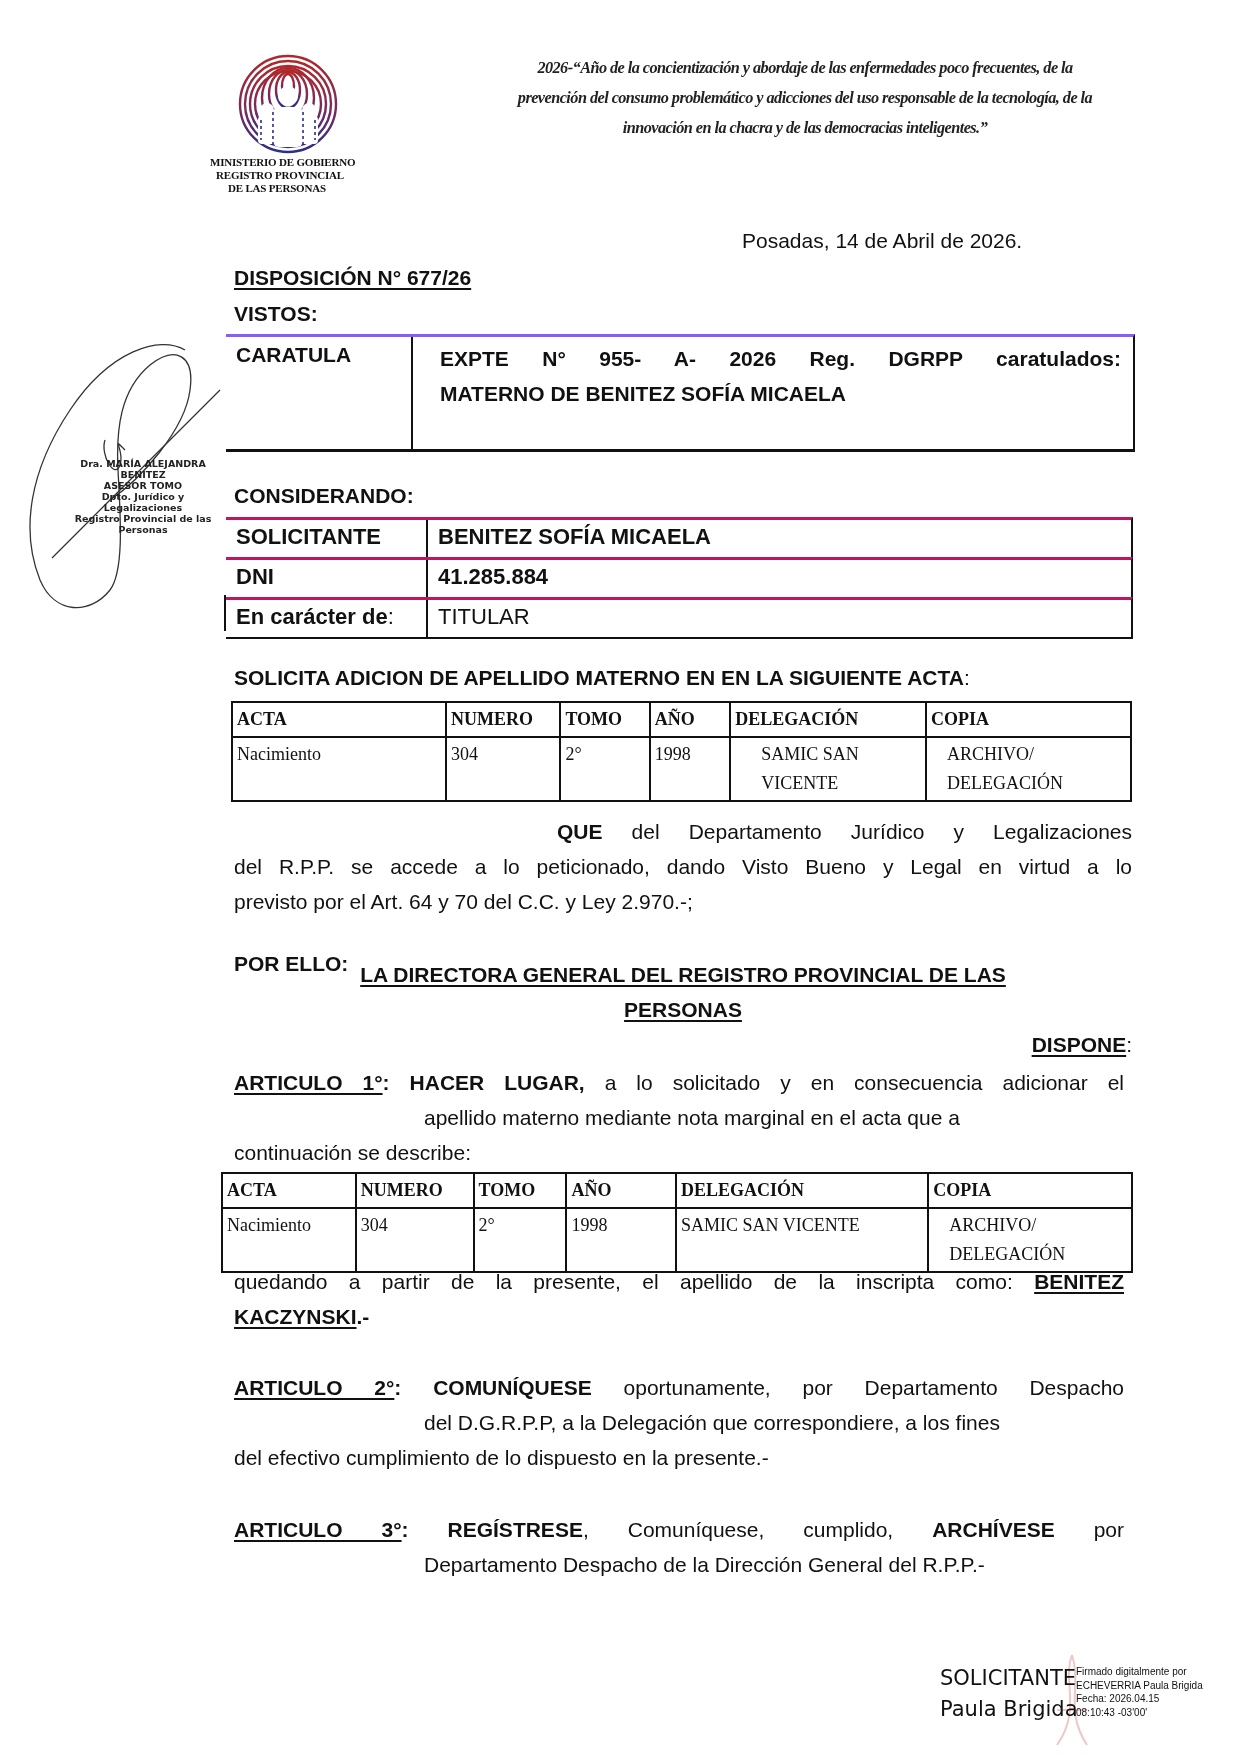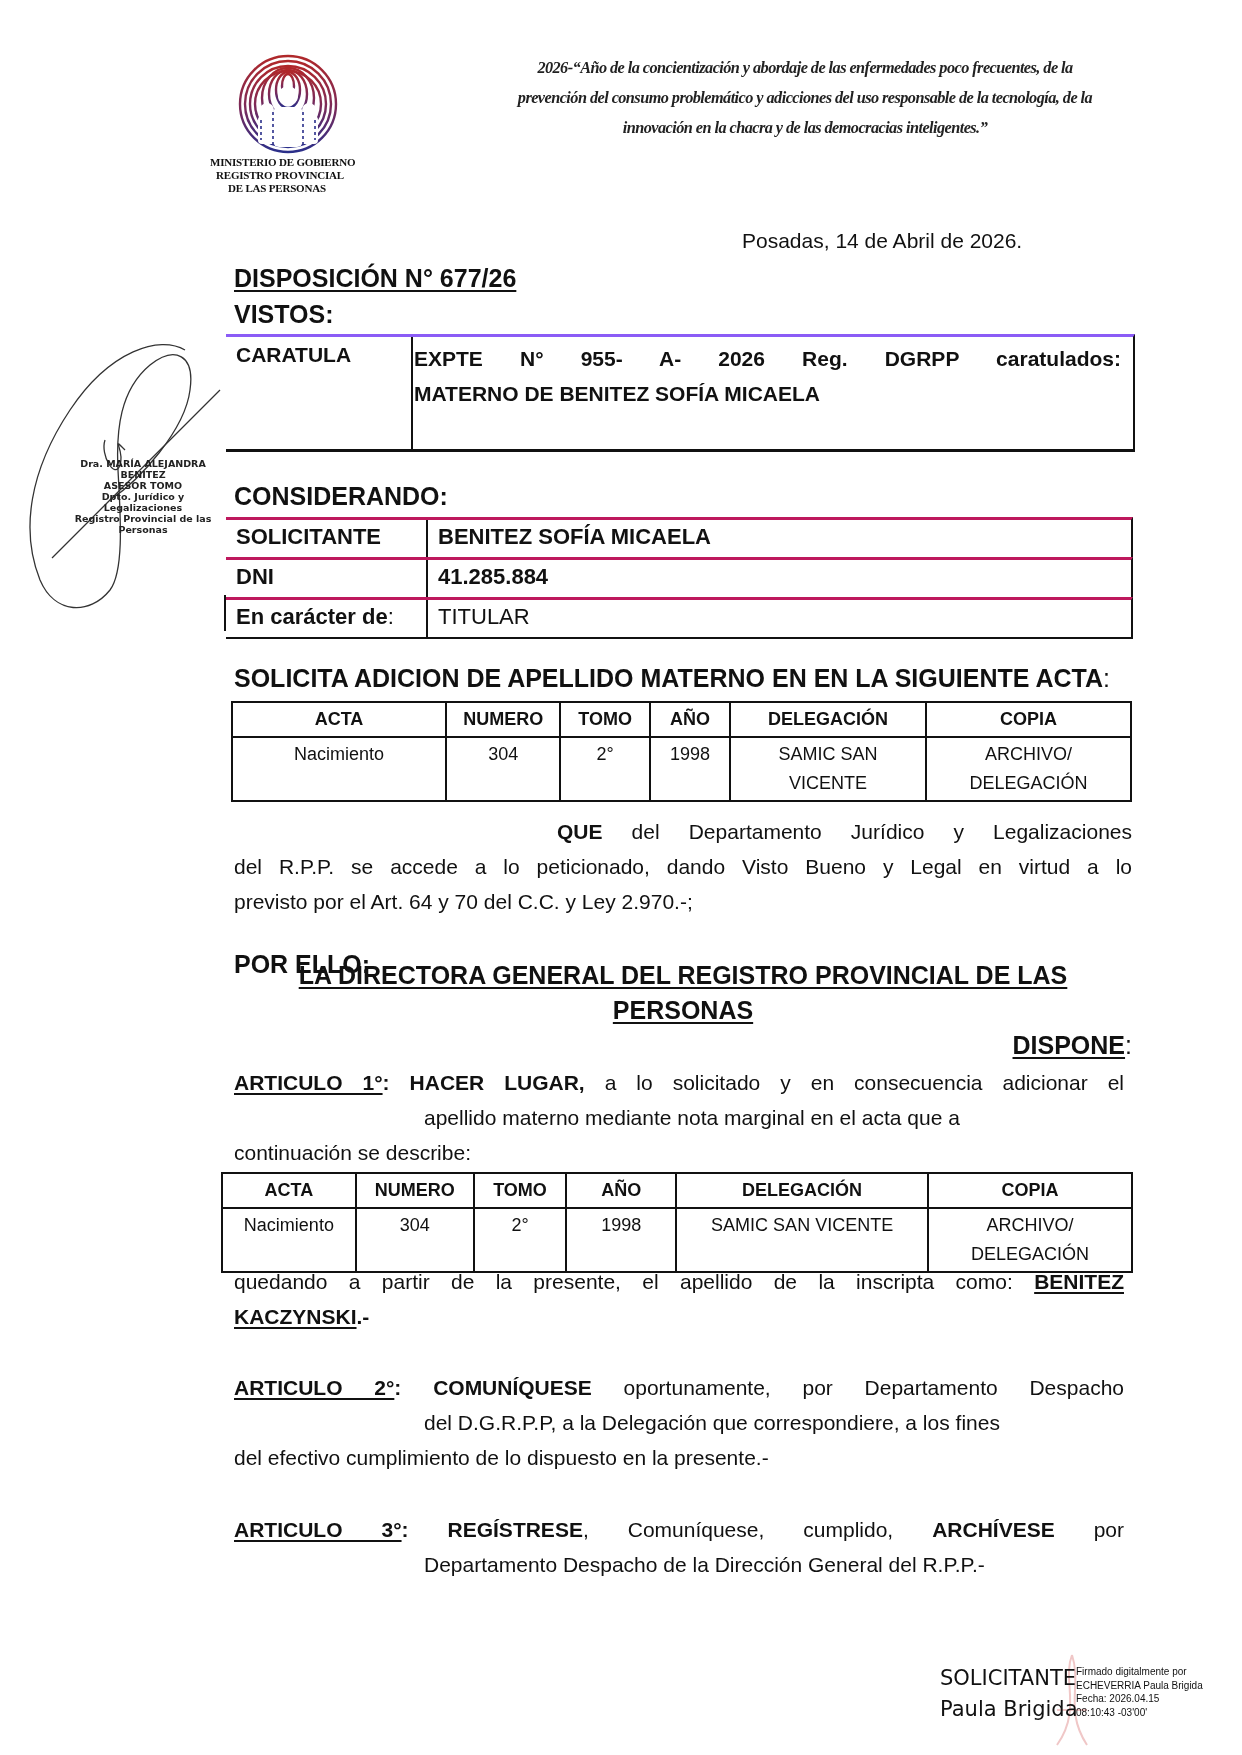--- a/index.html
+++ b/index.html
@@ -8,41 +8,41 @@
 
   
   .logo { left: 236px; top: 52px; width: 104px; height: 104px; }
   .ministry { left: 210px; top: 156px; font-family: "Liberation Serif", serif; font-weight: bold; font-size: 11px; line-height: 13px; letter-spacing: -0.2px; }
   .ministry div { white-space: nowrap; }
   .ministry .l2 { padding-left: 6px; }
   .ministry .l3 { padding-left: 18px; }
   .motto { left: 455px; top: 52px; width: 700px; text-align: center; font-family: "Liberation Serif", serif; font-style: italic; font-weight: bold; font-size: 17.5px; line-height: 30px; letter-spacing: -0.6px; color: #222; transform: scaleX(0.93); transform-origin: center top; }
 
   .date { left: 742px; top: 229px; font-size: 21px; }
-  .line-text { font-size: 25px; line-height: 24px; white-space: nowrap; }
+  .line-text { font-size: 21px; line-height: 24px; white-space: nowrap; }
   .bold { font-weight: bold; }
   .u { text-decoration: underline; text-underline-offset: 3px; }
   .caratula { left: 226px; top: 334px; width: 907px; height: 112px; border-top: 3px solid #8b5cf6; border-bottom: 3px solid #111; border-right: 2px solid #111; }
   .caratula .lbl { position: absolute; left: 10px; top: 6px; font-size: 21px; font-weight: bold; }
   .caratula .sep { position: absolute; left: 185px; top: 0; bottom: 0; border-left: 2px solid #111; }
-  .caratula .val { position: absolute; left: 188px; top: 4px; right: 12px; font-size: 21px; font-weight: bold; line-height: 35px; text-align: justify; text-align-last: justify; }
+  .caratula .val { position: absolute; left: 214px; top: 4px; right: 12px; font-size: 21px; font-weight: bold; line-height: 35px; text-align: justify; text-align-last: justify; }
   .caratula .val .last { text-align-last: left; }
 
   
   .cons { left: 226px; top: 517px; width: 907px; }
   .cons-row { position: relative; height: 37px; border-top: 3px solid #be185d; border-right: 2px solid #111; }
   .cons-row.last { border-bottom: 2px solid #111; }
   .cons-row .k { position: absolute; left: 10px; top: 4px; font-size: 22px; font-weight: bold; }
   .cons-row .v { position: absolute; left: 212px; top: 4px; font-size: 22px; }
   .cons-row .sep { position: absolute; left: 200px; top: 0; bottom: 0; border-left: 2px solid #111; }
   .cons-leftline { position: absolute; left: 224px; top: 595px; width: 0; height: 36px; border-left: 2px solid #111; }
 
   
   table.acta { position: absolute; border-collapse: collapse; font-size: 18px; }
-  table.acta th, table.acta td { border: 2px solid #111; text-align: center; vertical-align: top; padding: 2px 4px; line-height: 29px; }
+  table.acta th, table.acta td { border: 2px solid #111; text-align: left; vertical-align: top; padding: 2px 4px; line-height: 29px; font-family: Liberation Serif, serif; }
   table.acta th { font-weight: bold; height: 29px; }
   table.acta td { font-weight: normal; height: 58px; }
   .acta1 { left: 231px; top: 701px; width: 901px; }
   .acta2 { left: 221px; top: 1172px; width: 912px; }
 
   .para { font-size: 21px; line-height: 35px; }
   .sig-block { left: 0px; top: 330px; width: 230px; height: 290px; }
   .stamp { left: 68px; top: 458px; font-family: "DejaVu Sans", sans-serif; font-size: 9.5px; font-weight: bold; line-height: 11px; color: #222; text-align: center; width: 150px; }
 
   .digsig-name { left: 940px; top: 1663px; font-family: "DejaVu Sans", sans-serif; font-size: 21px; line-height: 31px; color: #111; }

